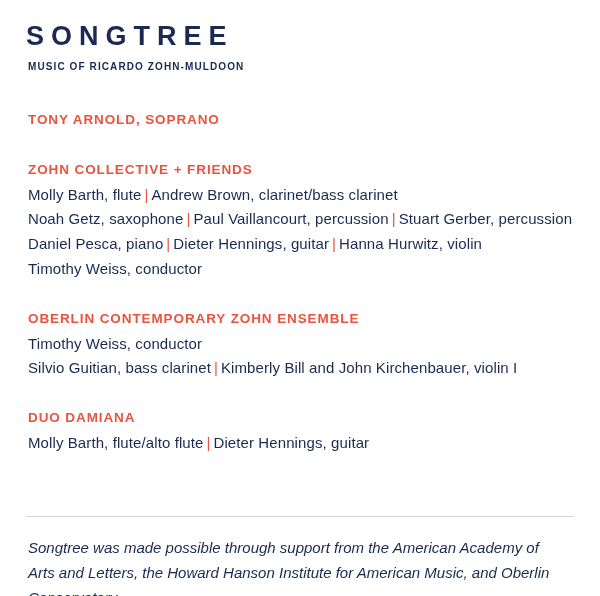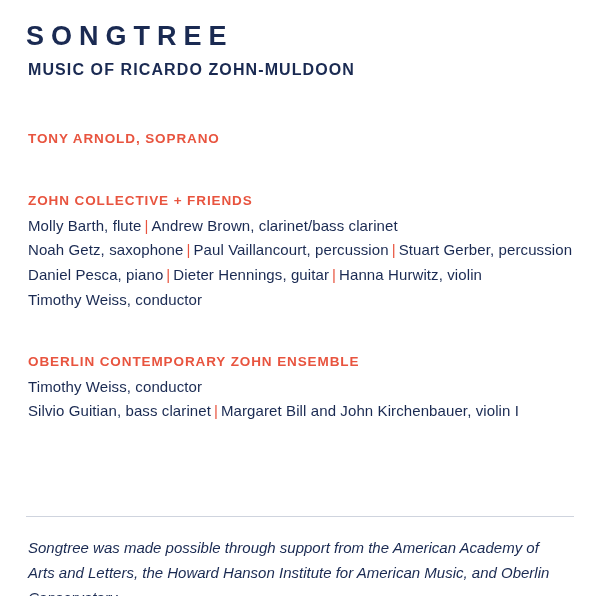--- a/index.html
+++ b/index.html
@@ -23,37 +23,37 @@
   }
   .title {
     font-size: 27px;
     font-weight: bold;
     letter-spacing: 7px;
     color: #1a2a52;
     margin: 0;
     line-height: 1.1;
   }
   .subtitle {
-    font-size: 16px;
+    font-size: 10px;
     font-weight: bold;
     letter-spacing: 1.1px;
     color: #1a2a52;
     margin: 9px 0 0 2px;
   }
   .block {
     margin-top: 0;
   }
   .gap-large { height: 36px; }
   .gap-med { height: 24px; }
   .section-head {
     color: #e8543f;
     font-size: 13.5px;
     font-weight: bold;
     letter-spacing: 0.9px;
-    margin: 16px 0 7px 2px;
+    margin: 4px 0 7px 2px;
   }
   .line {
     font-size: 15px;
     color: #1a2a52;
     margin: 0 0 3px 2px;
     line-height: 1.45;
     letter-spacing: 0.1px;
   }
   .sep {
     color: #e8543f;
@@ -100,20 +100,24 @@
         <div class="section-head">ZOHN COLLECTIVE + FRIENDS</div>
         <div class="line"><span>Molly Barth, flute</span><span class="sep">|</span><span>Andrew Brown, clarinet/bass clarinet</span></div>
         <div class="line"><span>Noah Getz, saxophone</span><span class="sep">|</span><span>Paul Vaillancourt, percussion</span><span class="sep">|</span><span>Stuart Gerber, percussion</span></div>
         <div class="line"><span>Daniel Pesca, piano</span><span class="sep">|</span><span>Dieter Hennings, guitar</span><span class="sep">|</span><span>Hanna Hurwitz, violin</span></div>
         <div class="line"><span>Timothy Weiss, conductor</span></div>
       </div>
       <div class="gap-med"></div>
       <div class="block">
         <div class="section-head">OBERLIN CONTEMPORARY ZOHN ENSEMBLE</div>
         <div class="line"><span>Timothy Weiss, conductor</span></div>
-        <div class="line"><span>Silvio Guitian, bass clarinet</span><span class="sep">|</span><span>Margaret Bill and John Kirchenbauer, violin I</span></div>
+        <div class="line"><span>Silvio Guitian, bass clarinet</span><span class="sep">|</span><span>Kimberly Bill and John Kirchenbauer, violin I</span></div>
       </div>
       <div class="gap-med"></div>
+      <div class="block">
+        <div class="section-head">DUO DAMIANA</div>
+        <div class="line"><span>Molly Barth, flute/alto flute</span><span class="sep">|</span><span>Dieter Hennings, guitar</span></div>
+      </div>
     </div>
 
   <div class="rule"></div>
   <div class="footnote">Songtree was made possible through support from the American Academy of Arts and Letters, the Howard Hanson Institute for American Music, and Oberlin Conservatory.</div>
 </div>
 
 </body></html>

